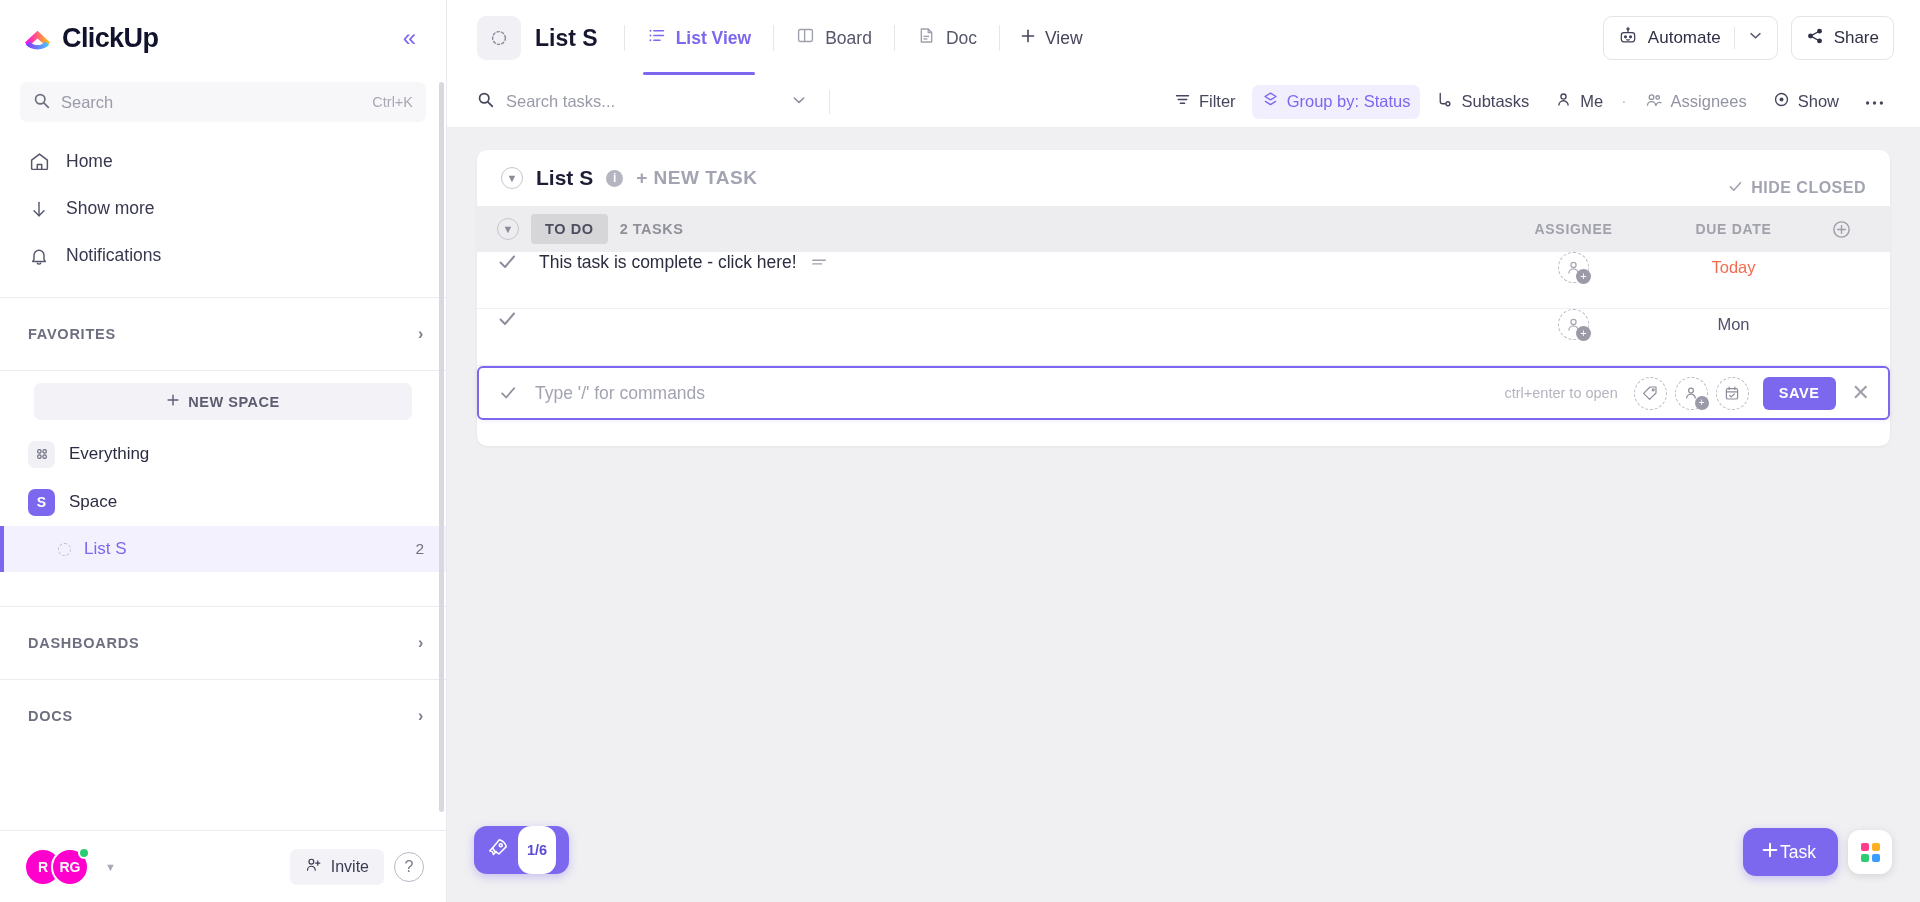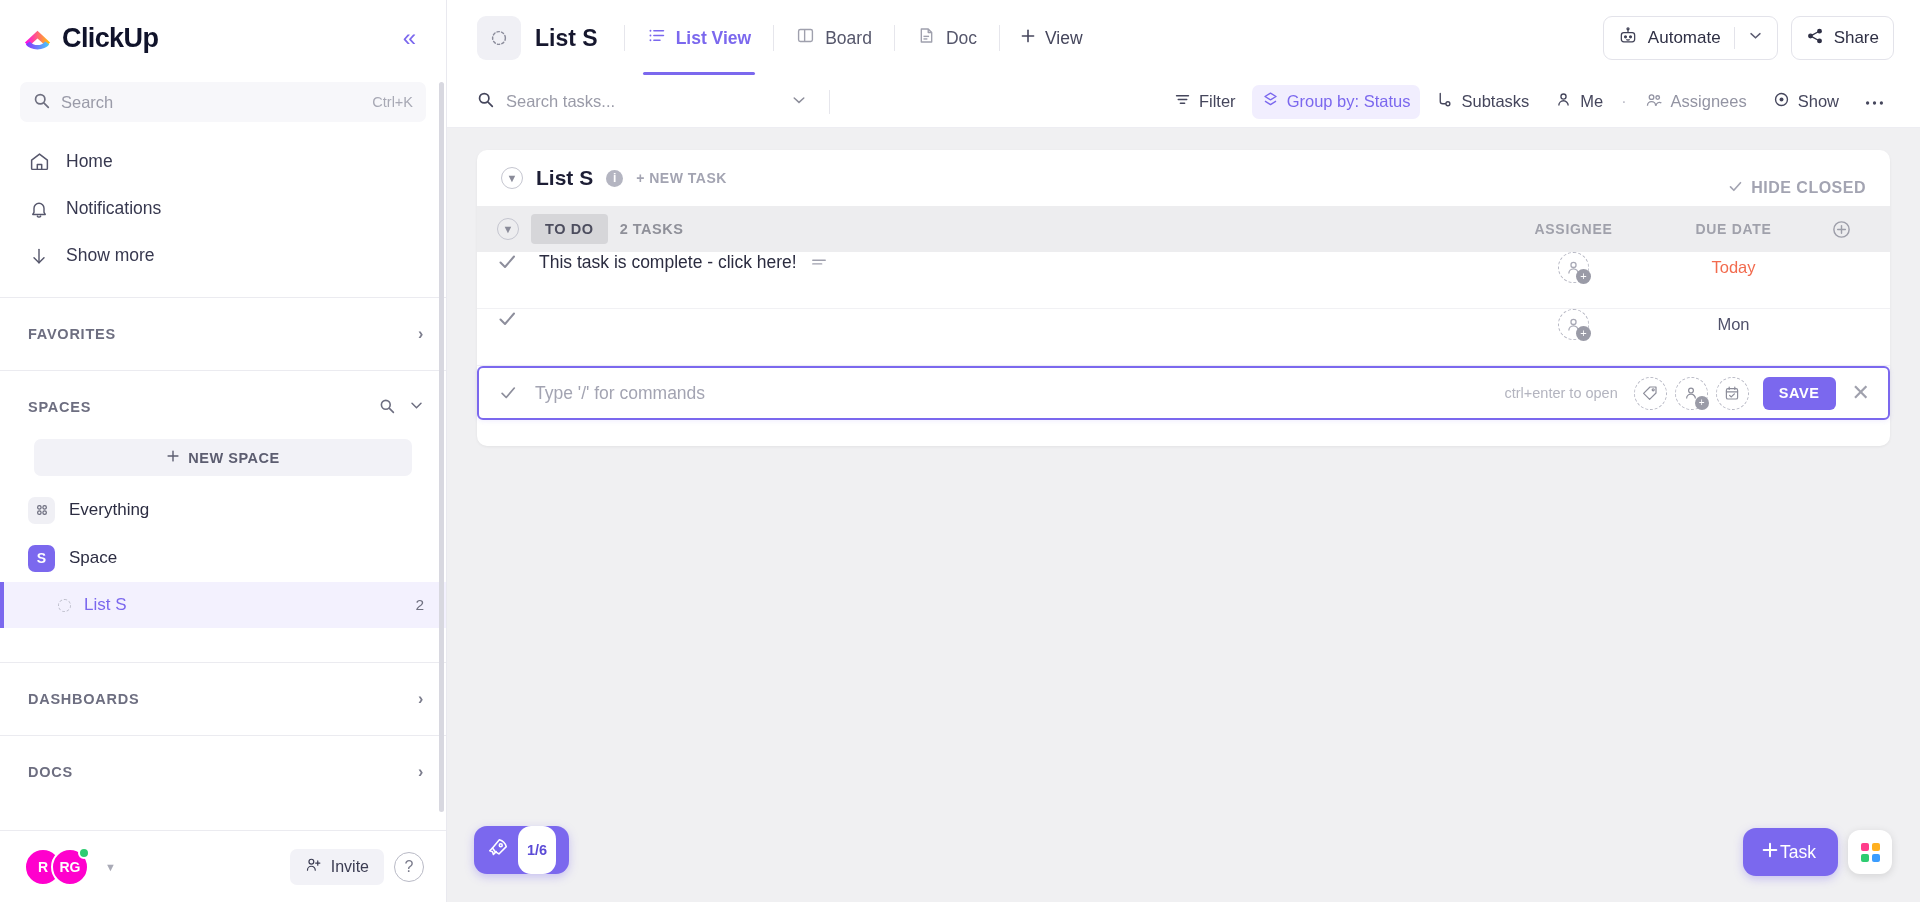--- a/index.html
+++ b/index.html
@@ -185,21 +185,21 @@
   .circ-chev {
     width: 22px; height: 22px; border-radius: 50%; border: 1.4px solid #c5c6d0;
     display: flex; align-items: center; justify-content: center;
     color: #8a8b99; font-size: 11px; cursor: pointer;
   }
   .lh-title { font-size: 21px; font-weight: 700; color: #1d1e35; }
   .info-ico {
     width: 17px; height: 17px; border-radius: 50%; background: #b4b5c1; color: #fff;
     font-size: 12px; font-weight: 700; display: flex; align-items: center; justify-content: center;
   }
-  .newtask-link { color: #a3a4b2; font-size: 14px; font-weight: 700; letter-spacing: 0.5px; cursor: pointer; }
+  .newtask-link { color: #a3a4b2; font-size: 19px; font-weight: 700; letter-spacing: 0.5px; cursor: pointer; }
   .hide-closed {
     margin-left: auto; display: flex; align-items: center; gap: 8px;
     color: #a3a4b2; font-size: 16px; font-weight: 700; letter-spacing: 0.5px; cursor: pointer; margin-top: 20px;
   }
 
   .group-head {
     height: 46px; display: flex; align-items: center; gap: 12px;
     padding: 0 24px 0 20px; background: #ededef;
   }
   .status-pill {
@@ -336,62 +336,46 @@
           <svg width="21" height="21" viewBox="0 0 24 24" fill="none" stroke="#55566b" stroke-width="1.7" stroke-linecap="round" stroke-linejoin="round">
             <path d="M3 10.5 L12 3.5 L21 10.5 V20 a1 1 0 0 1-1 1 H4 a1 1 0 0 1-1-1 Z"></path>
             <path d="M9.5 21 v-5.5 h5 V21"></path>
           </svg>
         </span>
         <span>Home</span>
       </div>
       <div class="nav-item">
         <span class="nav-ico">
           <svg width="20" height="20" viewBox="0 0 24 24" fill="none" stroke="#55566b" stroke-width="1.7" stroke-linecap="round" stroke-linejoin="round">
-            <path d="M18 16 v-5 a6 6 0 0 0-12 0 v5 l-1.5 2.5 h15 Z"></path>
-            <path d="M10 20.5 a2.2 2.2 0 0 0 4 0"></path>
-          </svg>
-        </span>
-        <span>Notifications</span>
+            <line x1="12" y1="4" x2="12" y2="20"></line>
+              <polyline points="6,14 12,20 18,14"></polyline>
+          </svg>
+        </span>
+        <span>Show more</span>
       </div>
       <div class="nav-item">
         <span class="nav-ico">
           <svg width="20" height="20" viewBox="0 0 24 24" fill="none" stroke="#55566b" stroke-width="1.7" stroke-linecap="round" stroke-linejoin="round">
-            <line x1="12" y1="4" x2="12" y2="20"></line>
-              <polyline points="6,14 12,20 18,14"></polyline>
-          </svg>
-        </span>
-        <span>Show more</span>
+            <path d="M18 16 v-5 a6 6 0 0 0-12 0 v5 l-1.5 2.5 h15 Z"></path>
+            <path d="M10 20.5 a2.2 2.2 0 0 0 4 0"></path>
+          </svg>
+        </span>
+        <span>Notifications</span>
       </div>
     </nav>
 
     <div class="sb-div"></div>
 
     <div class="sec-head">
       <span class="ttl">FAVORITES</span>
       <span class="chev-r">›</span>
     </div>
 
     <div class="sb-div"></div>
 
-    <div class="sec-head">
-      <span class="ttl">SPACES</span>
-      <span class="acts">
-        <span>
-          <svg width="16" height="16" viewBox="0 0 20 20" fill="none" stroke="#6d6e80" stroke-width="2">
-            <circle cx="8.5" cy="8.5" r="5.5"></circle>
-              <line x1="13" y1="13" x2="18" y2="18" stroke-linecap="round"></line>
-          </svg>
-        </span>
-        <span>
-          <svg width="15" height="15" viewBox="0 0 20 20" fill="none" stroke="#6d6e80" stroke-width="2" stroke-linecap="round">
-            <polyline points="4,7 10,13 16,7"></polyline>
-          </svg>
-        </span>
-      </span>
-    </div>
 
     <div class="new-space">
       <span>
         <svg width="14" height="14" viewBox="0 0 20 20" stroke="#5c5d70" stroke-width="2" stroke-linecap="round">
           <line x1="10" y1="3" x2="10" y2="17"></line>
             <line x1="3" y1="10" x2="17" y2="10"></line>
         </svg>
       </span>
       <span>NEW SPACE</span>
     </div>

